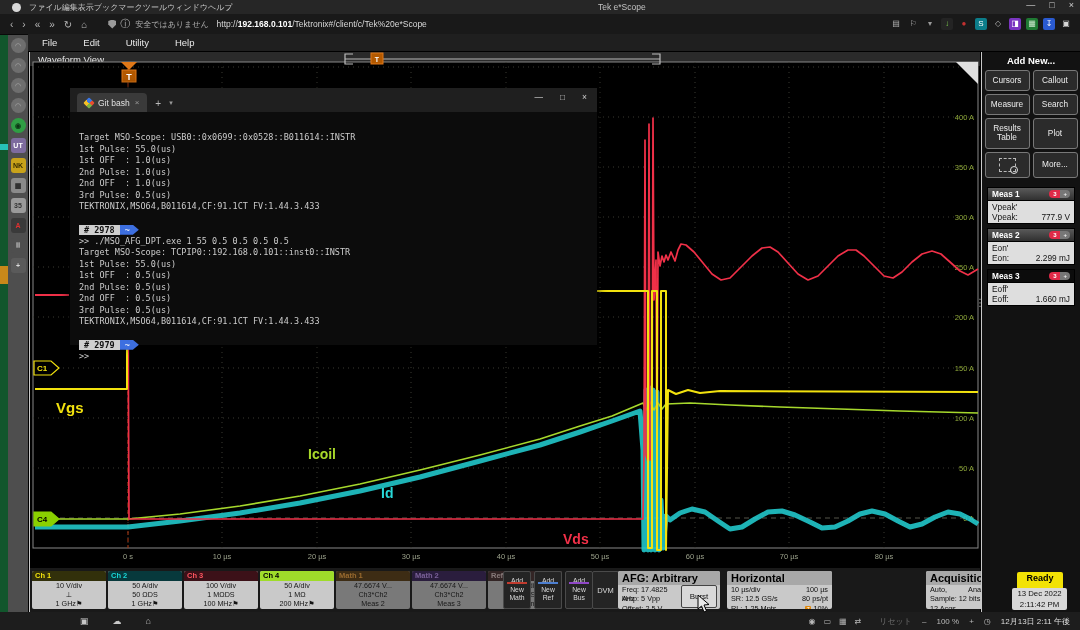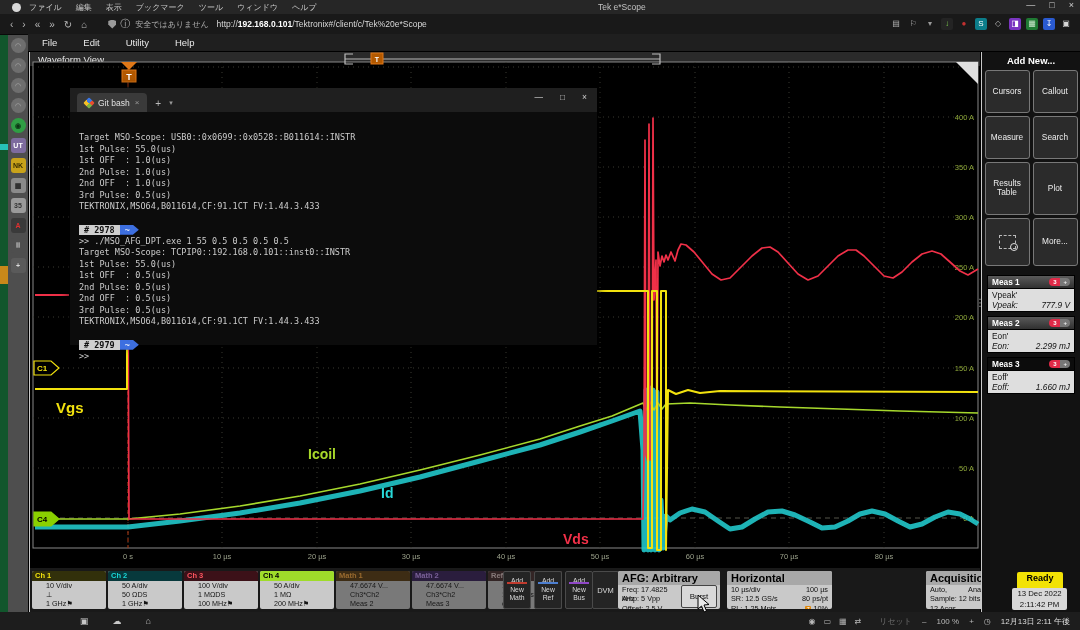--- a/index.html
+++ b/index.html
@@ -3,21 +3,21 @@
 <meta charset="utf-8">
 <style>
   html,body{margin:0;padding:0;background:#000;}
   #screen{position:relative;width:1080px;height:630px;overflow:hidden;background:#000;
     font-family:"Liberation Sans",sans-serif;-webkit-font-smoothing:antialiased;}
   .abs{position:absolute;}
   
   .green-strip{left:0;top:0;width:8px;height:630px;background:#11562c;z-index:9;}
   .titlebar{left:0;top:0;width:1080px;height:14px;background:#262626;display:flex;align-items:center;z-index:10;}
   .app-dot{width:9px;height:9px;border-radius:50%;background:#d8d8d8;margin:0 8px 0 12px;}
-  .jpmenu{display:flex;gap:14px;font-size:8px;color:#c8c8c8;}
+  .jpmenu{display:flex;gap:0;font-size:8px;color:#c8c8c8;}
   .jpmenu span{cursor:default;}
   .win-title{position:absolute;left:598px;top:2px;font-size:8.5px;color:#c2c2c2;}
   .winctl{position:absolute;right:6px;top:0;display:flex;gap:14px;font-size:9px;color:#cfcfcf;}
   .navbar{left:0;top:14px;width:1080px;height:20px;background:#191919;display:flex;align-items:center;z-index:10;border-bottom:1px solid #0a0a0a;}
   .nav-ic{color:#b8b8b8;font-size:10px;margin-left:10px;}
   .shield{width:8px;height:9px;background:#9a9a9a;clip-path:polygon(50% 0,100% 18%,100% 55%,50% 100%,0 55%,0 18%);margin-left:12px;}
   .sec-txt{color:#b0b0b0;font-size:8px;margin-left:5px;}
   .url{color:#d8d8d8;font-size:8.5px;margin-left:8px;}
   .url b{color:#fff;}
   .ext-row{position:absolute;right:8px;top:0;height:20px;display:flex;align-items:center;gap:5px;}
@@ -47,47 +47,47 @@
   .twinctl{position:absolute;right:10px;top:4px;display:flex;gap:17px;color:#cfcfcf;font-size:8.5px;}
   .tbody{height:233px;background:#0c0c0c;color:#cccccc;font-family:"DejaVu Sans Mono",monospace;font-size:8.5px;line-height:11.5px;padding:20px 0 0 9px;box-sizing:border-box;white-space:pre;}
   .pline{display:flex;align-items:center;height:11.5px;}
   .pbadge{background:#cfcfcf;color:#111;padding:0 5px;font-weight:bold;height:10px;line-height:10px;}
   .pchev{background:#3d6fe0;color:#fff;padding:0 9px 0 5px;height:10px;line-height:10px;clip-path:polygon(0 0,calc(100% - 6px) 0,100% 50%,calc(100% - 6px) 100%,0 100%);}
   
   .bottombar{left:30px;top:568px;width:950px;height:44px;background:#191919;z-index:4;}
   .chrow{position:absolute;left:2px;top:3px;display:flex;gap:2px;}
   .chbadge{width:74px;height:38px;background:#c9c9c9;border-radius:2px;overflow:hidden;font-size:7.2px;color:#151515;}
   .chbadge .hd{height:10px;font-size:7.5px;font-weight:bold;padding:0 3px;line-height:10px;}
-  .chbadge .rw{padding:0 14px;height:9px;line-height:9px;display:flex;justify-content:flex-start;}
+  .chbadge .rw{padding:0 14px;height:9px;line-height:9px;display:flex;justify-content:center;}
   .chbadge.dim{opacity:.55;}
   .addnew{position:absolute;left:473px;top:3px;display:flex;gap:3px;}
   .anb{width:26px;height:36px;background:#242424;border:1px solid #4a4a4a;border-radius:2px;color:#d8d8d8;font-size:6.8px;text-align:center;display:flex;align-items:center;justify-content:center;line-height:1.3;}
   .stripe{height:2px;width:20px;position:absolute;margin-top:-14px;}
   .dvm{position:absolute;left:562px;top:3px;width:25px;height:36px;background:#242424;border:1px solid #4a4a4a;border-radius:2px;color:#d8d8d8;font-size:7.5px;display:flex;align-items:center;justify-content:center;}
   .panel{position:absolute;top:3px;background:#c9c9c9;border-radius:2px;overflow:hidden;font-size:7.3px;color:#111;}
   .panel .ph{background:#a8a8a8;font-weight:bold;font-size:11px;padding:1px 4px;color:#000;}
   .panel .pr{padding:0 4px;height:9.3px;line-height:9.3px;display:flex;justify-content:space-between;}
   .burst{position:absolute;right:3px;top:14px;width:34px;height:21px;background:#d9d9d9;border:1px solid #444;border-radius:2px;font-size:8px;color:#111;display:flex;align-items:center;justify-content:center;}
   .tico{display:inline-block;width:6px;height:6px;background:#e08a10;color:#fff;font-size:5px;line-height:6px;text-align:center;border-radius:1px;margin-right:2px;}
   
   .sidebar{left:981px;top:52px;width:99px;height:560px;background:#121212;border-left:1px solid #c9c9c9;z-index:4;box-sizing:border-box;}
   .sb-title{text-align:center;color:#fff;font-weight:bold;font-size:9.5px;margin:3px 0 4px;}
   .sb-grid{display:grid;grid-template-columns:45px 45px;gap:3px;justify-content:center;}
-  .sbtn{background:#2b2b2b;border:1px solid #787878;border-radius:3px;color:#ececec;font-size:8.3px;min-height:17px;display:flex;align-items:center;justify-content:center;text-align:center;padding:16px 2px;box-sizing:border-box;line-height:1.1;}
+  .sbtn{background:#2b2b2b;border:1px solid #787878;border-radius:3px;color:#ececec;font-size:8.3px;min-height:17px;display:flex;align-items:center;justify-content:center;text-align:center;padding:5px 2px;box-sizing:border-box;line-height:1.1;}
   .zoomsel{width:15px;height:12px;border:1px dashed #bbb;position:relative;}
   .zoomsel:after{content:"";position:absolute;right:-3px;bottom:-3px;width:6px;height:6px;border:1.5px solid #ddd;border-radius:50%;}
   .meas-list{margin-top:9px;display:flex;flex-direction:column;gap:4px;align-items:center;}
   .mcard{width:88px;}
   .mhead{background:linear-gradient(#5a5a5a,#303030);border:1px solid #000;color:#fff;font-size:8.3px;font-weight:bold;padding:1px 4px;display:flex;justify-content:space-between;align-items:center;}
   .mcard.sel .mhead{background:#0c0c0c;}
   .mpill{display:flex;border-radius:5px;overflow:hidden;font-size:6px;line-height:8px;}
   .mpill .r{background:#e02a48;color:#fff;padding:0 4px;}
   .mpill .p{background:#777;color:#eee;padding:0 3px;}
   .mbody{background:#dedede;border:1px solid #000;border-top:0;color:#111;font-size:8.3px;padding:1px 4px;}
-  .mbody .l2{display:flex;justify-content:space-between;font-style:italic;}
+  .mbody .l2{display:flex;justify-content:space-between;}
   .ready{position:absolute;left:35px;top:520px;width:46px;height:19px;background:#f2e205;color:#000;font-weight:bold;font-size:9px;text-align:center;line-height:13px;border-radius:2px;}
   .datebox{position:absolute;left:30px;top:536px;width:55px;height:22px;background:#d8d8d8;color:#111;font-size:7.8px;text-align:center;border-radius:2px;line-height:11px;}
   .sb-dots{left:975px;top:297px;color:#999;font-size:10px;z-index:5;letter-spacing:0;}
   
   .taskbar{left:0;top:612px;width:1080px;height:18px;background:#1d1d1d;display:flex;align-items:center;z-index:10;}
   .tb-left{display:flex;gap:24px;margin-left:80px;color:#c8c8c8;font-size:9px;}
   .tb-right{margin-left:auto;display:flex;align-items:center;gap:10px;margin-right:10px;color:#b8b8b8;font-size:8px;}
   .tb-right .dim{color:#6e6e6e;}
   .cursor{z-index:12;}
 </style>

